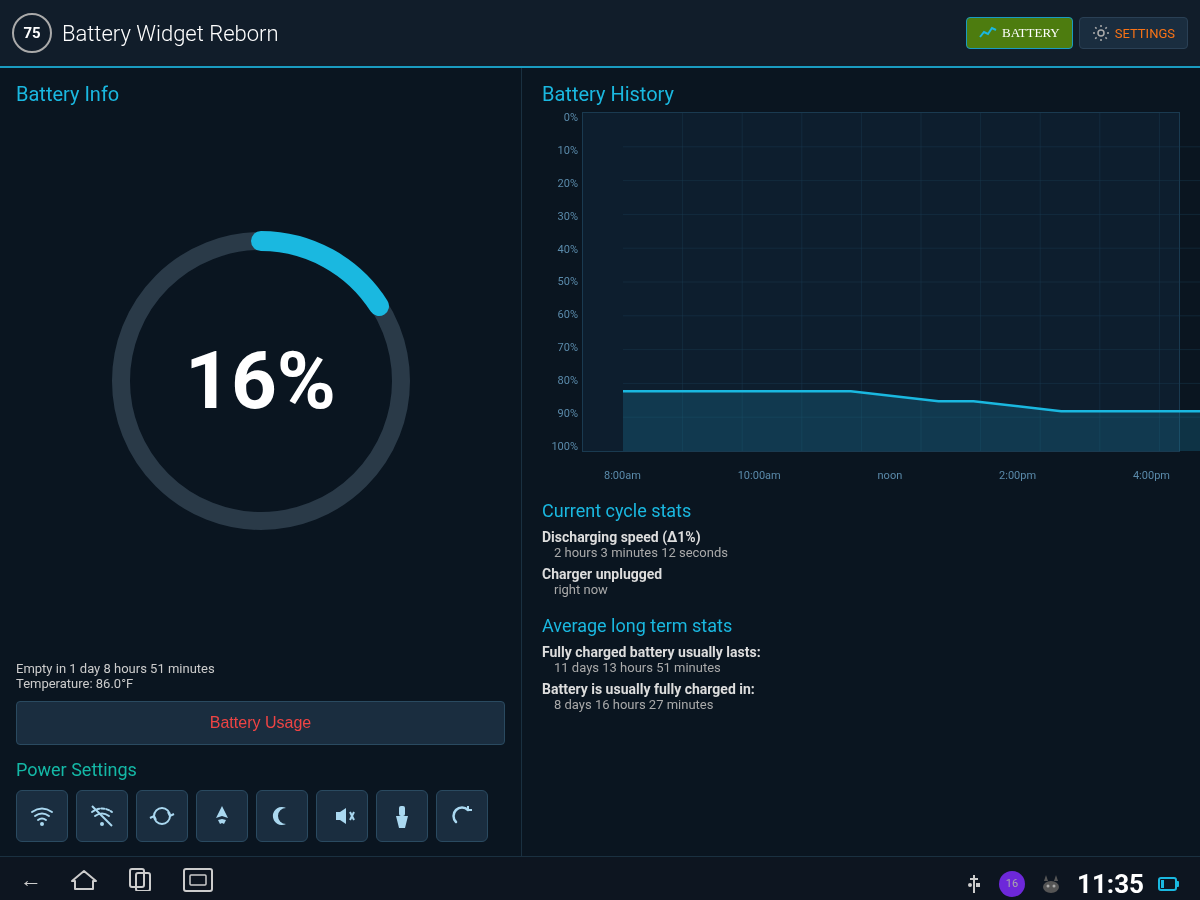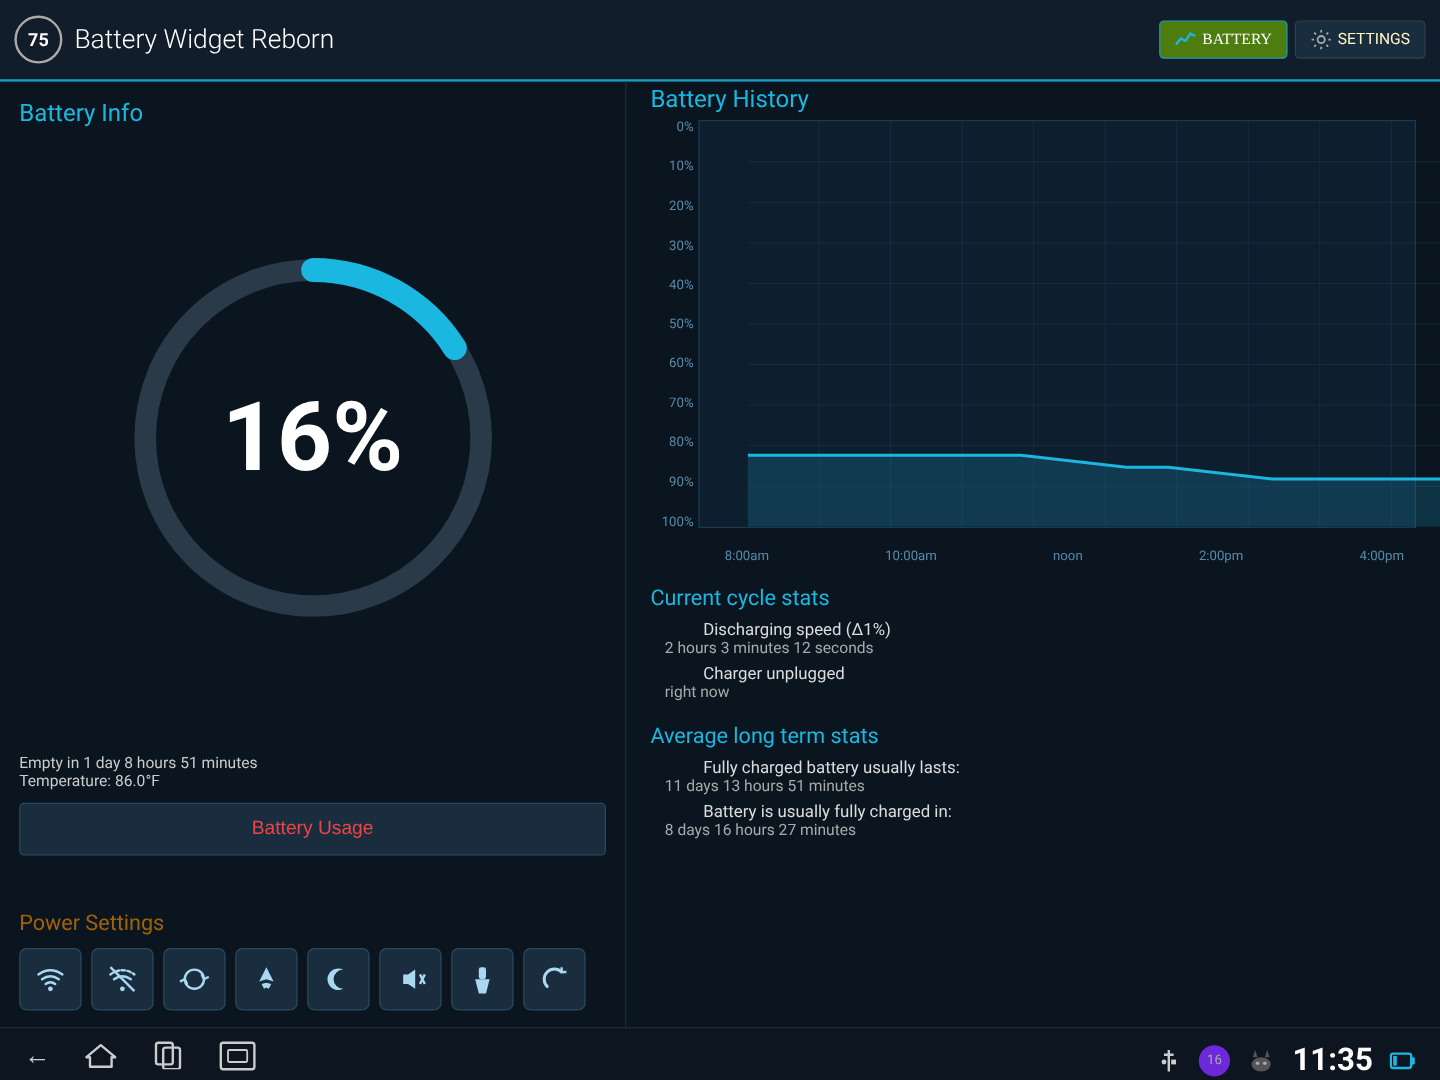--- a/index.html
+++ b/index.html
@@ -47,21 +47,21 @@
       gap: 6px;
     }
     .topbar-btn {
       display: flex;
       align-items: center;
       gap: 5px;
       padding: 6px 12px;
       background: #1a2d3f;
       border: 1px solid #2a4055;
       border-radius: 4px;
-      color: #fef9c3;
+      color: #f97316;
       font-size: 13px;
       cursor: pointer;
     }
     .topbar-btn.active {
       background: #4d7c0f;
       border-color: #1a9bc0;
       color: #fff;
       font-family: Liberation Serif, serif;
     }
 
@@ -133,23 +133,22 @@
       text-align: center;
       border-radius: 4px;
       cursor: pointer;
       width: 100%;
       margin-bottom: 14px;
     }
 
     
     #power-settings-title {
       font-size: 18px;
-      color: #a16207;
+      color: #14b8a6;
       margin-bottom: 10px;
-      margin-top: 32px;
     }
     #power-icons {
       display: flex;
       gap: 8px;
     }
     .power-icon-btn {
       width: 52px;
       height: 52px;
       background: #1a2d3f;
       border: 1px solid #2a4a60;
@@ -158,21 +157,21 @@
       align-items: center;
       justify-content: center;
       cursor: pointer;
       font-size: 22px;
       color: #aad8f0;
     }
 
     
     #right-panel {
       flex: 1;
-      padding: 2px 20px;
+      padding: 14px 20px;
       display: flex;
       flex-direction: column;
     }
     #battery-history-title {
       font-size: 20px;
       color: #1ab8e0;
       margin-bottom: 6px;
     }
 
     
@@ -236,23 +235,22 @@
     #cycle-stats-title {
       font-size: 18px;
       color: #1ab8e0;
       margin-bottom: 8px;
     }
     .stat-item {
       margin-bottom: 6px;
     }
     .stat-label {
       font-size: 14px;
-      font-weight: normal;
+      font-weight: bold;
       color: #ddd;
-      margin-left: 44px;
     }
     .stat-value {
       font-size: 13px;
       color: #aaa;
       padding-left: 12px;
     }
 
     
     #longterm-title {
       font-size: 18px;

